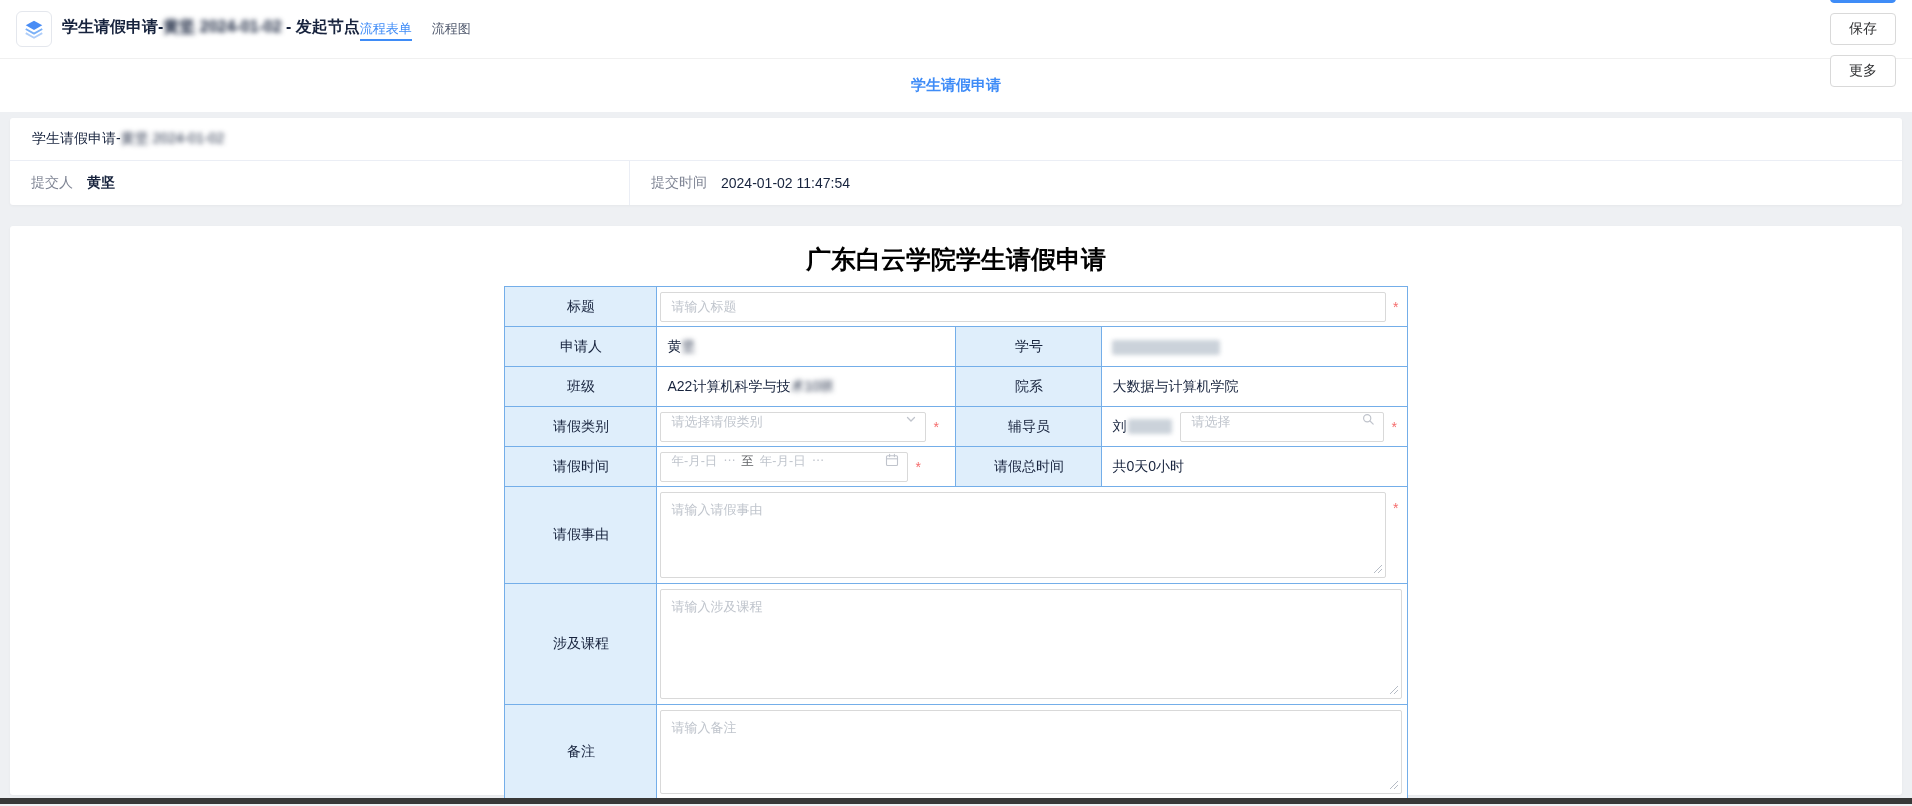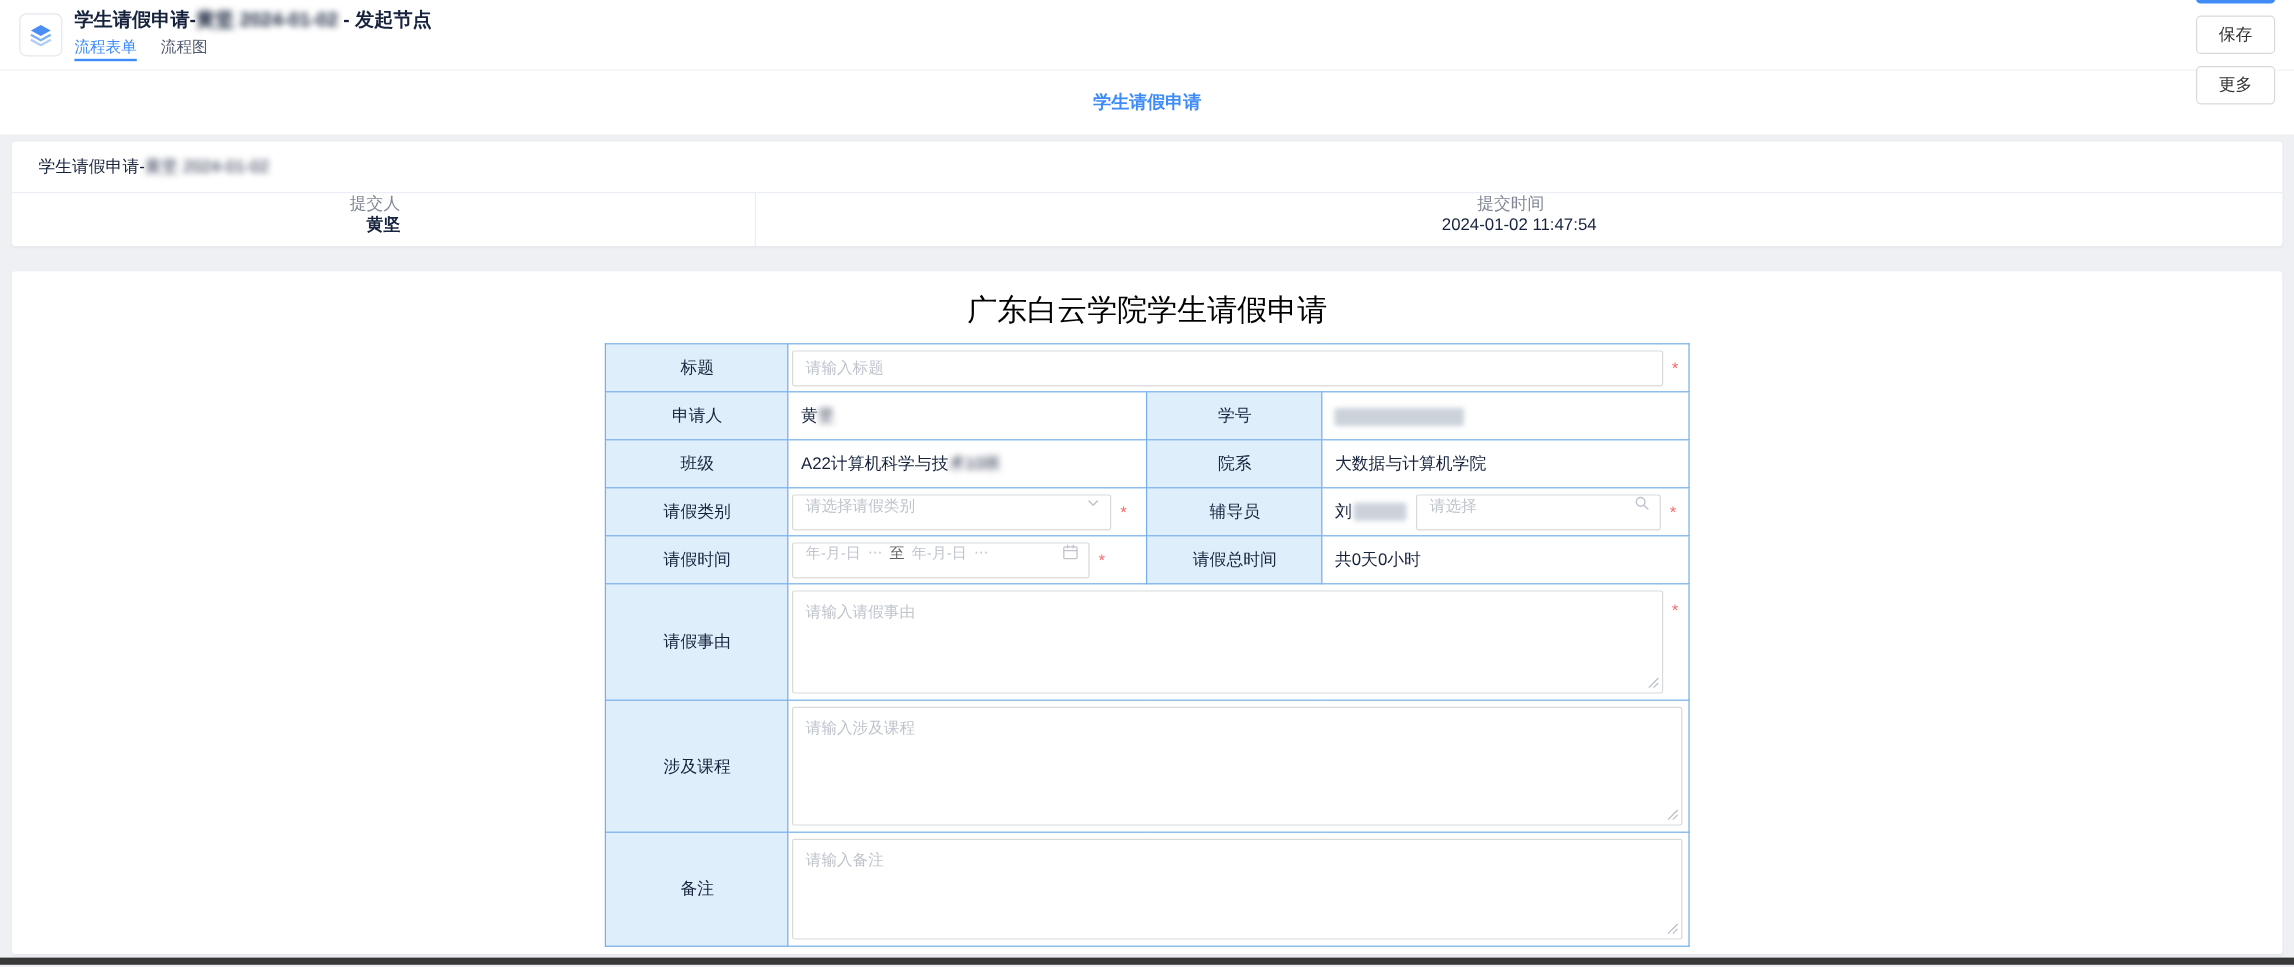--- a/index.html
+++ b/index.html
@@ -13,21 +13,21 @@
 
   
   .header {
     height:59px; background:#fff; display:flex; align-items:center;
     padding:0 16px; border-bottom:1px solid #f0f0f0;
   }
   .icon-box {
     width:36px; height:36px; border:1px solid #e4e7ed; border-radius:6px;
     display:flex; align-items:center; justify-content:center; background:#fff; flex:0 0 auto;
   }
-  .title-col { margin-left:10px; display:flex; flex-direction:column; justify-content:center; }
+  .title-col { margin-left:10px; display:flex; flex-direction:row; justify-content:center; }
   .page-title { font-size:16px; font-weight:bold; color:#17233d; line-height:19px; white-space:nowrap; }
   .tabs { display:flex; gap:20px; margin-top:3px; font-size:13px; line-height:18px; }
   .tab { color:#515a6e; cursor:pointer; padding-bottom:1px; border-bottom:2px solid transparent; }
   .tab.active { color:#3f8cf7; border-bottom-color:#3f8cf7; }
   .actions { margin-left:auto; display:flex; gap:10px;flex-direction:column; }
   .btn {
     height:32px; padding:0 18px; border-radius:4px; font-size:14px;
     display:flex; align-items:center; border:1px solid #d9d9d9;
     background:#fff; color:#303133; cursor:pointer; white-space:nowrap;
   }
@@ -39,30 +39,30 @@
 
   
   .content { padding:6px 10px 0; }
   .card { background:#fff; border-radius:3px; box-shadow:0 1px 3px rgba(0,0,0,.04); }
 
   .info-row1 {
     height:43px; display:flex; align-items:center; padding:0 22px;
     border-bottom:1px solid #ebeef5; font-size:14px; color:#17233d;
   }
   .info-row2 { height:44px; display:flex; align-items:stretch; font-size:14px; }
-  .meta-cell { display:flex; align-items:center; padding:0 21px; border-right:1px solid #ebeef5;flex-direction:column; }
+  .meta-cell { display:flex; align-items:center; padding:0 21px; border-right:1px solid #ebeef5; }
   .meta-cell.c1 { flex:0 0 620px; }
   .meta-cell.c2 { flex:0 0 632px; }
   .meta-cell.c3 { flex:1 1 auto; border-right:none; }
   .meta-label { color:#808695; margin-right:14px; white-space:nowrap; }
   .meta-value { color:#17233d; white-space:nowrap; }
   .meta-value.bold { font-weight:bold; }
 
   .form-card { margin-top:21px; height:569px; padding-top:20px; }
-  .form-title { text-align:center; font-size:25px; line-height:26px; font-weight:normal; color:#000; }
+  .form-title { text-align:center; font-size:25px; line-height:26px; font-weight:bold; color:#000; }
 
   
   table.leave { width:902px; margin:14px auto 0; border-collapse:collapse; table-layout:fixed; font-size:14px; }
   table.leave td { border:1px solid #74aee9; padding:0; vertical-align:middle; }
   td.lbl { background:#dfeefb; text-align:center; color:#17233d; }
   td.val { background:#fff; }
   tr.h40 > td { height:40px; }
   tr.h96 > td { height:96px; }
   tr.h95 > td { height:95px; }
   tr.h94 > td { height:94px; }
@@ -94,21 +94,21 @@
   .date-box .sep { color:#606266; }
   .date-box .dots { color:#c0c4cc; font-size:12px; }
   .date-box .spacer { flex:1 1 auto; }
 
   .ta-wrap { position:relative; flex:1 1 auto; min-width:0; }
   textarea.ta {
     display:block; width:100%; border:1px solid #d9d9d9; border-radius:2px;
     padding:8px 10px; font-size:13px; font-family:inherit; resize:none; outline:none;
     color:#303133; background:#fff;
   }
-  .ta-h86 { height:86px; } .ta-h85 { height:99px; } .ta-h84 { height:84px; }
+  .ta-h86 { height:86px; } .ta-h85 { height:110px; } .ta-h84 { height:84px; }
   .resize-corner { position:absolute; right:3px; bottom:4px; width:10px; height:10px; cursor:nwse-resize; }
 
   
   .redact-txt { filter:blur(2.6px); }
   .redact-bar {
     display:inline-block; height:15px; background:#a9b5c2; border-radius:2px;
     filter:blur(2px); opacity:.6; vertical-align:middle;
   }
   .w108 { width:108px; margin-left:10px; }
   .w44 { width:44px; margin-left:10px; flex:0 0 auto; }

